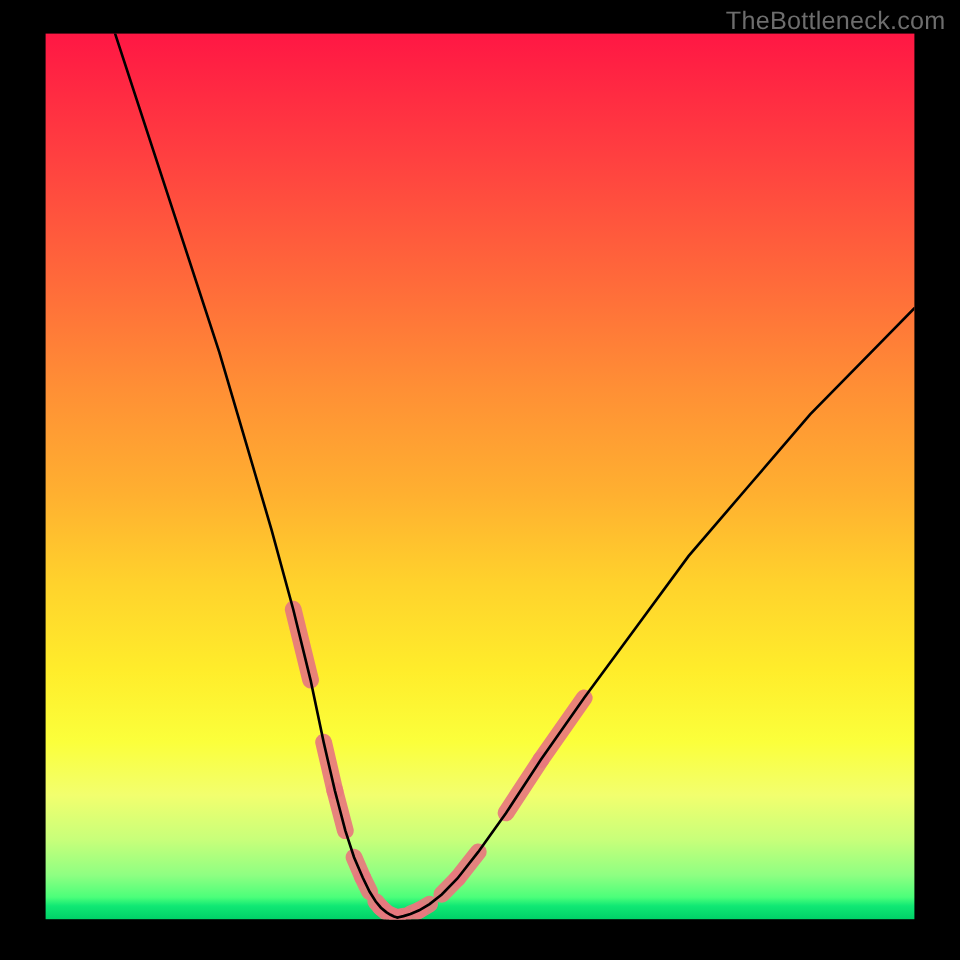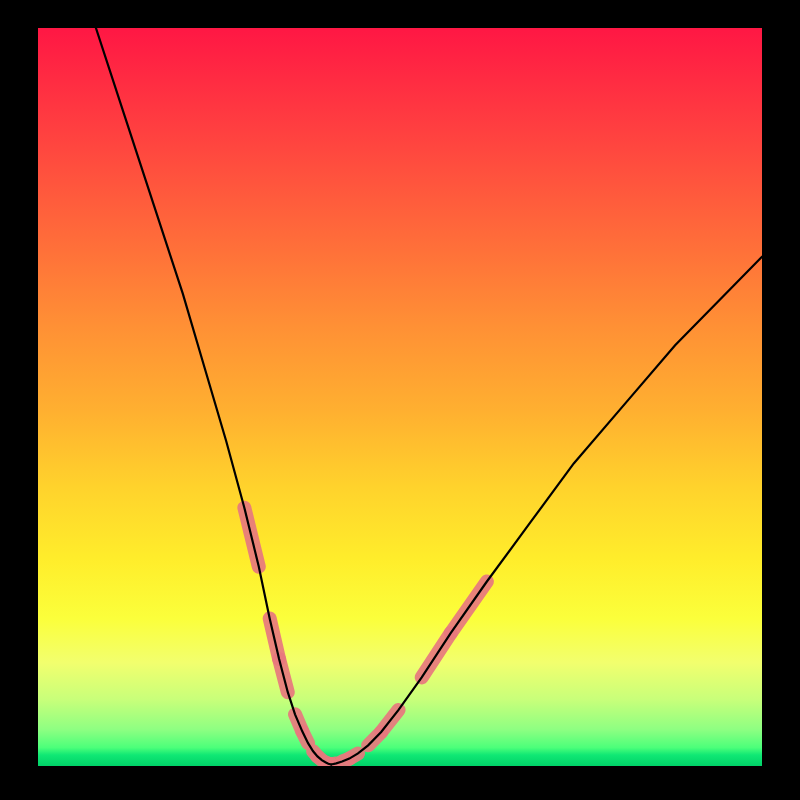--- a/index.html
+++ b/index.html
@@ -86,13 +86,14 @@
           <line x1="293.22" y1="736.52" x2="293.22" y2="736.52" stroke="#e8797e" stroke-width="14" stroke-linecap="round" opacity="0.92"></line>
           <line x1="293.22" y1="736.52" x2="293.22" y2="736.52" stroke="#e8797e" stroke-width="14" stroke-linecap="round" opacity="0.92"></line>
         </g>
       <g id="curve-group">
           <path d="M57.92 0.00 L86.88 88.56 L115.84 177.12 L144.80 265.68 L166.52 339.48 L188.24 413.28 L206.34 479.70 L220.82 538.74 L231.68 590.40 L241.09 630.99 L249.78 664.20 L257.02 686.34 L264.26 703.31 L270.05 715.12 L275.12 723.24 L279.46 728.41 L283.81 732.10 L287.43 734.31 L290.32 735.79 L293.22 736.52" fill="none" stroke="#000000" stroke-width="2.2" stroke-linecap="round"></path>
           <path d="M293.22 736.52 L298.29 735.42 L304.08 733.57 L311.32 730.62 L320.01 725.45 L330.14 717.34 L343.18 704.05 L360.55 681.91 L383.72 649.44 L412.68 605.16 L448.88 553.50 L492.32 494.46 L535.76 435.42 L586.44 376.38 L637.12 317.34 L695.04 258.30 L724.00 228.78" fill="none" stroke="#000000" stroke-width="2.2" stroke-linecap="round"></path>
         </g>
     </svg>
   </div>
 
+  <div class="watermark">TheBottleneck.com</div>
 </div>
 
 </body></html>

